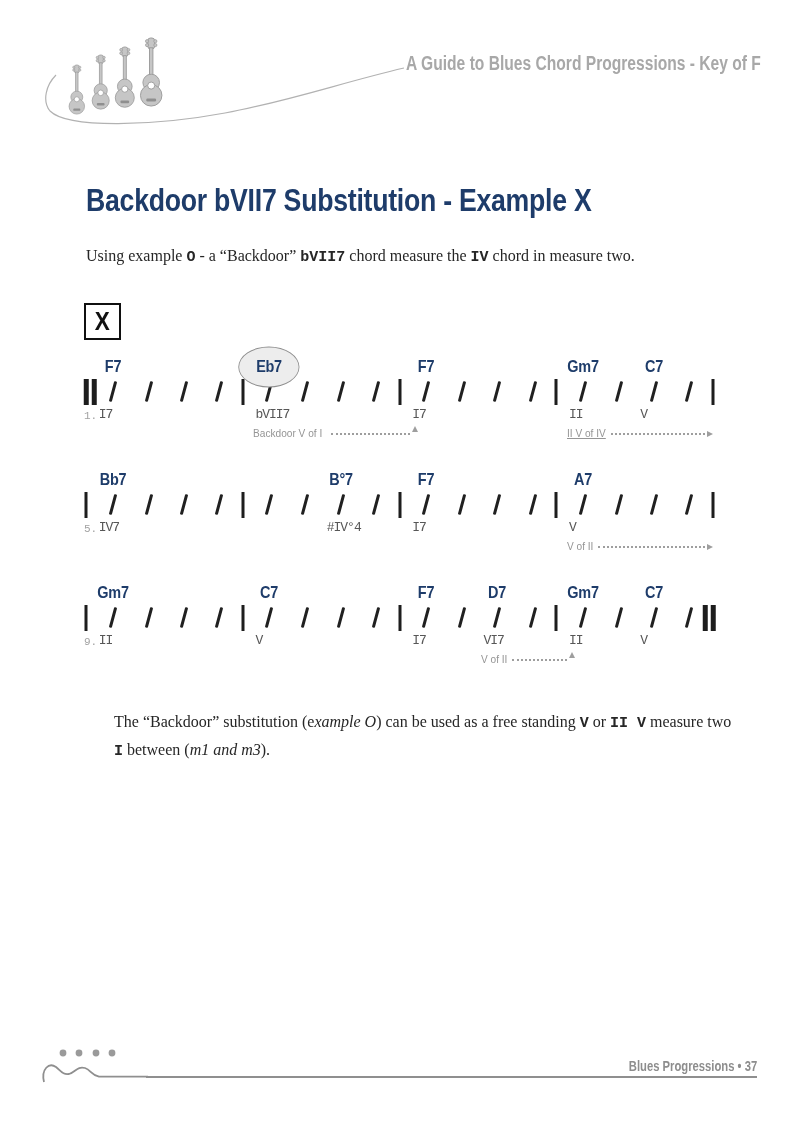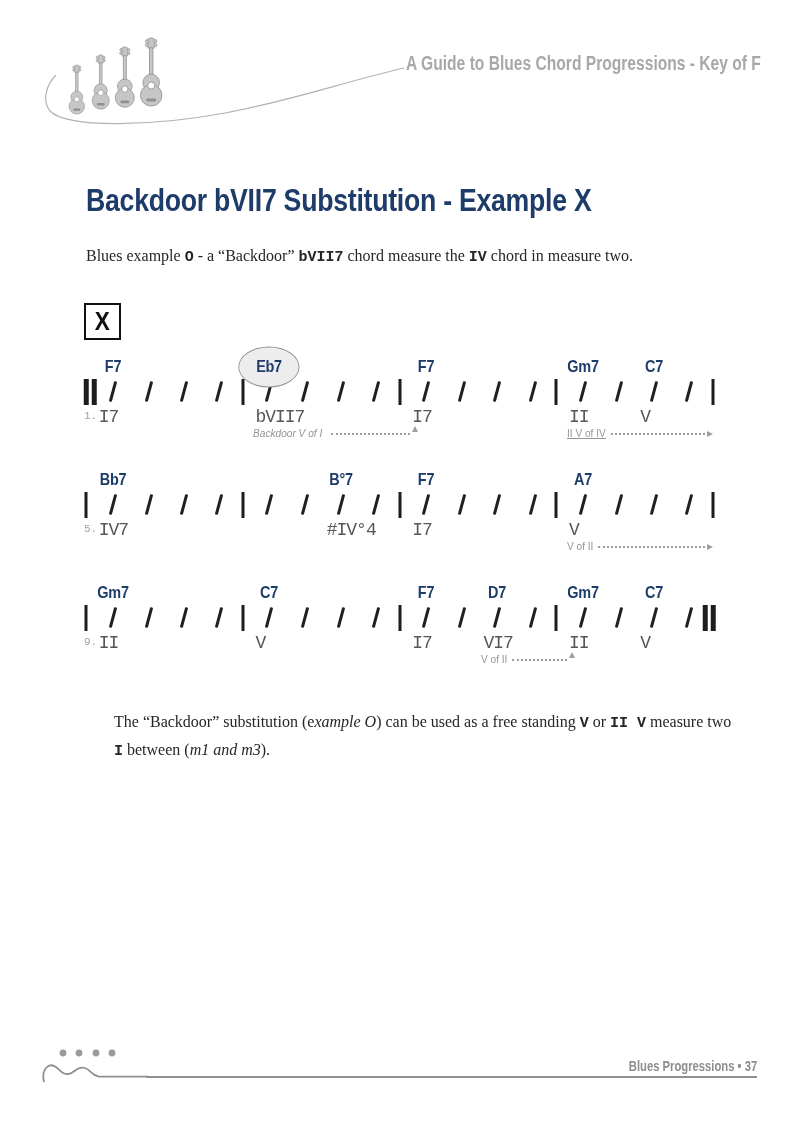--- a/index.html
+++ b/index.html
@@ -27,21 +27,21 @@
   .system{position:relative;height:84px;margin-bottom:29px;}
   .chord{position:absolute;top:0;color:#1e3c6a;font-weight:bold;font-size:17px;
          letter-spacing:-0.3px;white-space:nowrap;transform:translateX(-50%) scaleX(0.85);z-index:1;}
   .chord.circled::before{content:'';position:absolute;left:50%;top:50%;
          transform:translate(-50%,-50%);width:70px;height:39px;background:#ededed;
          border:1.5px solid #8f8f8f;border-radius:50%;z-index:-1;}
   .bar{position:absolute;top:22px;height:26px;width:3px;background:#1d1d1d;transform:translateX(-50%);}
   .bar.thick{width:4.5px;}
   .slash{position:absolute;top:24px;height:21px;width:3px;background:#202020;border-radius:1px;
          transform:translateX(-50%) rotate(15deg);}
-  .numeral{position:absolute;top:50px;font-family:"Liberation Mono",monospace;font-size:18px;
+  .numeral{position:absolute;top:50px;font-family:"Liberation Mono",monospace;font-size:13px;
            color:#575757;letter-spacing:-1px;white-space:nowrap;}
   .sysnum{position:absolute;top:53px;left:-2px;font-family:"Liberation Mono",monospace;
           font-size:11px;color:#a2a2a2;}
   .annotation{position:absolute;top:69px;height:13px;display:flex;align-items:center;
               font-size:11px;color:#959595;}
   .ann-text{white-space:nowrap;transform:scaleX(0.92);transform-origin:left center;}
   .ann-dots{flex:1;height:0;border-top:2px dotted #9e9e9e;margin:2px 2px 0 2px;}
   .arr-right{width:0;height:0;border-top:3.5px solid transparent;border-bottom:3.5px solid transparent;
              border-left:6px solid #9e9e9e;margin-top:2px;}
   .arr-up{width:0;height:0;border-left:3.5px solid transparent;border-right:3.5px solid transparent;
@@ -72,21 +72,21 @@
   </defs>
   <path d="M364,33 C300,48 250,66 185,78 C115,91 28,94 10,76 C2,66 6,50 16,40" fill="none" stroke="#b2b2b2" stroke-width="1.2"></path>
   <use href="#uke" transform="translate(28,30) scale(0.88)"></use>
   <use href="#uke" transform="translate(51,20) scale(0.97)"></use>
   <use href="#uke" transform="translate(74,12) scale(1.08)"></use>
   <use href="#uke" transform="translate(99,3) scale(1.22)"></use>
 </svg>
 <div class="hdr-title">A Guide to Blues Chord Progressions - Key of F</div>
 
 <div class="h1">Backdoor bVII7 Substitution - Example X</div>
-<p class="intro"><span>Blues example </span><span class="seg-mb">O</span><span> - a “Backdoor” </span><span class="seg-mb">bVII7</span><span> chord measure the </span><span class="seg-mb">IV</span><span> chord in measure two.</span></p>
+<p class="intro"><span>Using example </span><span class="seg-mb">O</span><span> - a “Backdoor” </span><span class="seg-mb">bVII7</span><span> chord measure the </span><span class="seg-mb">IV</span><span> chord in measure two.</span></p>
 
 <div class="xbox">
   <span>X</span>
 </div>
 
 <div id="chart">
     <div class="system">
       <div class="sysnum">1.</div>
       <div class="bar thick" style="left: 0%;"></div>
       <div class="bar thick" style="left: 8px;"></div>
@@ -113,21 +113,21 @@
       <div class="chord" style="left: 54.25%;">F7</div>
       <div class="numeral" style="left: calc(54.25% - 14px);">I7</div>
       <div class="slash" style="left: 79.25%;"></div>
       <div class="slash" style="left: 85%;"></div>
       <div class="slash" style="left: 90.625%;"></div>
       <div class="slash" style="left: 96.25%;"></div>
       <div class="chord" style="left: 79.25%;">Gm7</div>
       <div class="chord" style="left: 90.625%;">C7</div>
       <div class="numeral" style="left: calc(79.25% - 14px);">II</div>
       <div class="numeral" style="left: calc(90.625% - 14px);">V</div>
-      <div class="annotation" style="left: calc(29.25% - 16px); width: calc(25% + 8px); font-style: italic;">
+      <div class="annotation" style="left: calc(29.25% - 16px); width: calc(25% + 8px);">
         <div class="ann-text">Backdoor V of I</div>
         <div class="ann-dots"></div>
         <div class="arr-up"></div>
       </div>
       <div class="annotation" style="left: calc(79.25% - 16px); width: calc(20.75% + 16px); text-decoration: underline;">
         <div class="ann-text">II V of IV</div>
         <div class="ann-dots"></div>
         <div class="arr-right"></div>
       </div>
     </div>

